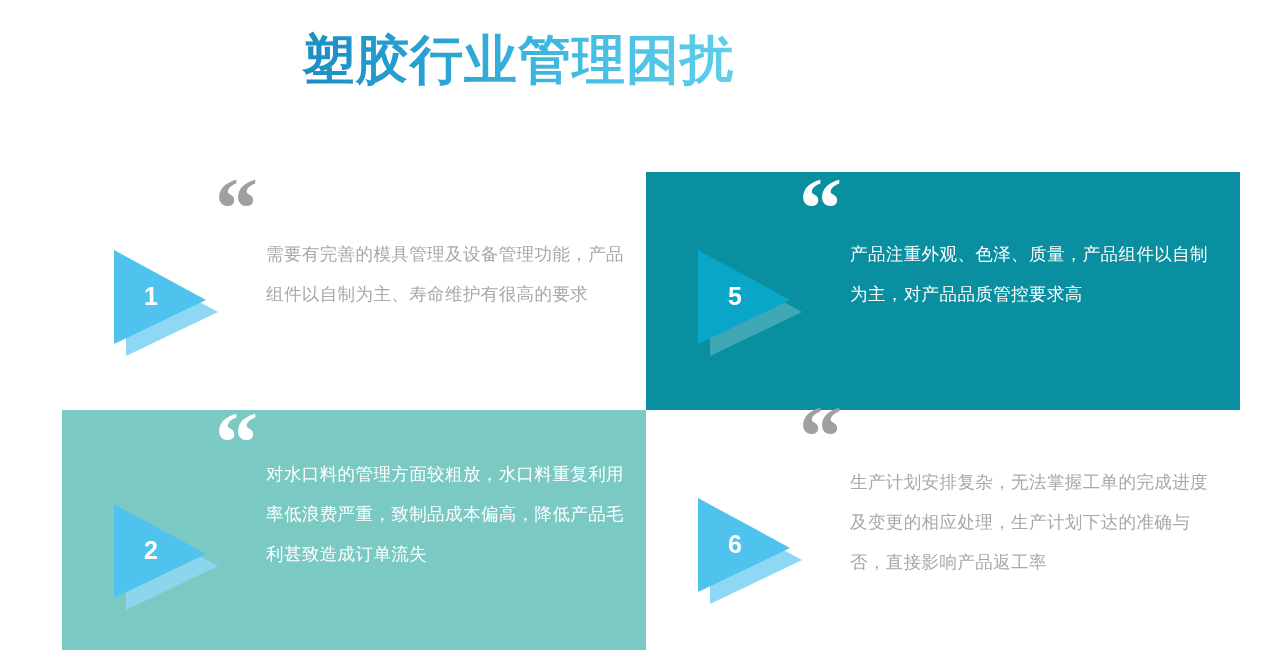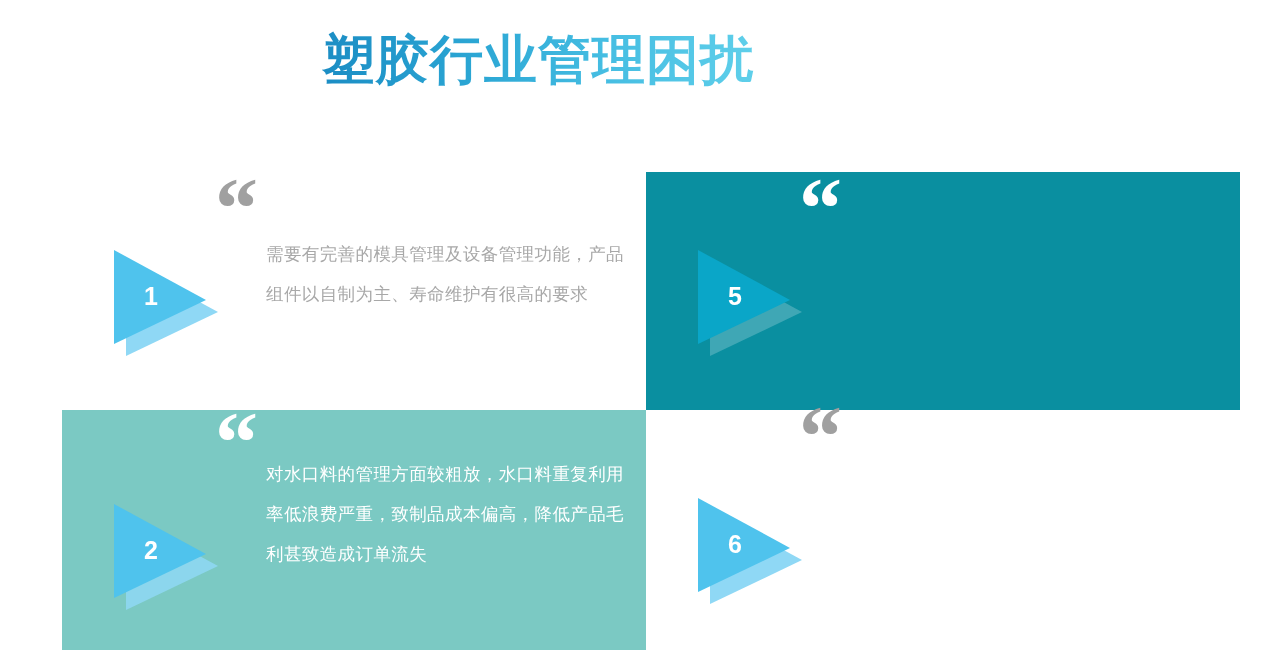--- a/index.html
+++ b/index.html
@@ -18,21 +18,20 @@
   
   .title-wrap {
     position: absolute;
     left: 0;
     top: 0;
     width: 1036px;
     height: 120px;
     display: flex;
     align-items: center;
     justify-content: center;
-    margin-left: 20px;
   }
   .title {
     font-size: 53px;
     font-weight: bold;
     letter-spacing: 1px;
     line-height: 1.1;
     background: linear-gradient(90deg, #1b8dc4 0%, #2ba6d4 35%, #45bde2 65%, #5fcfea 100%);
     -webkit-background-clip: text;
     background-clip: text;
     color: transparent;
@@ -143,20 +142,21 @@
 
   <div class="panel" id="panel-5">
     <div class="badge">
       <svg viewBox="0 0 108 112">
         <polygon points="16,18 108,68 16,112" fill="#ffffff" opacity="0.22"></polygon>
         <polygon points="4,6 96,56 4,100" fill="#0aa6c8"></polygon>
       </svg>
       <span class="num">5</span>
     </div>
     <div class="quote white">“</div>
+    <div class="body-text white">产品注重外观、色泽、质量，产品组件以自制为主，对产品品质管控要求高</div>
   </div>
 
   <div class="panel" id="panel-2">
     <div class="badge">
       <svg viewBox="0 0 108 112">
         <polygon points="16,18 108,68 16,112" fill="#8fd8f5" opacity="0.85"></polygon>
         <polygon points="4,6 96,56 4,100" fill="#4fc3ed"></polygon>
       </svg>
       <span class="num">2</span>
     </div>
@@ -166,15 +166,16 @@
 
   <div class="panel" id="panel-6">
     <div class="badge">
       <svg viewBox="0 0 108 112">
         <polygon points="16,18 108,68 16,112" fill="#8fd8f5"></polygon>
         <polygon points="4,6 96,56 4,100" fill="#4fc3ed"></polygon>
       </svg>
       <span class="num">6</span>
     </div>
     <div class="quote gray">“</div>
+    <div class="body-text gray">生产计划安排复杂，无法掌握工单的完成进度及变更的相应处理，生产计划下达的准确与否，直接影响产品返工率</div>
   </div>
 
 </div>
 
 </body></html>

